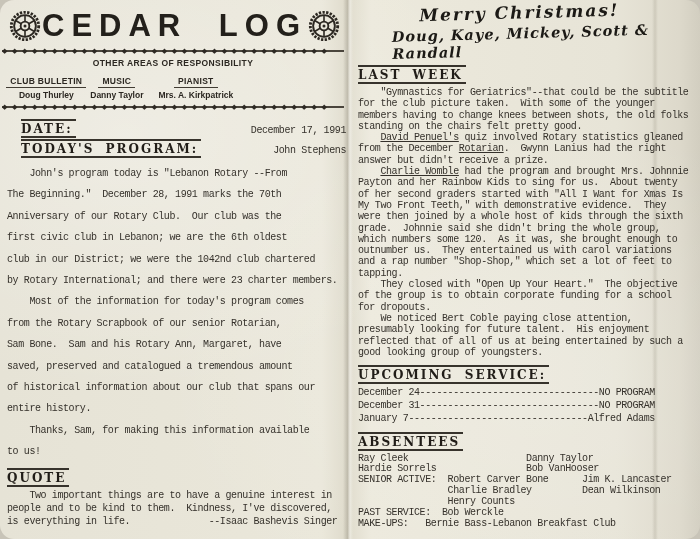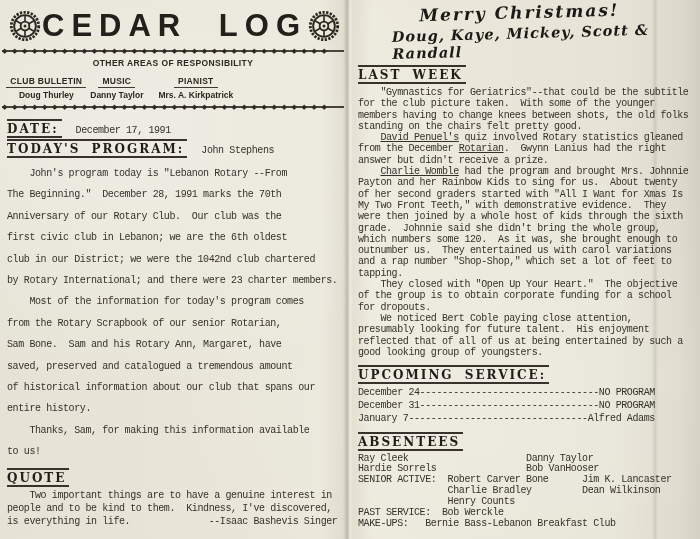--- a/index.html
+++ b/index.html
@@ -4,20 +4,21 @@
 <style>
   html,body { margin:0; padding:0; background:#c8c4b8; }
   .page {
     position:relative; width:700px; height:539px; overflow:hidden;
     background:
       radial-gradient(ellipse at 18% 25%, rgba(255,255,255,0.30), transparent 45%),
       radial-gradient(ellipse at 75% 70%, rgba(255,255,255,0.18), transparent 50%),
       linear-gradient(90deg,#e6e3d6 0%,#eae7da 46%,#ddd9c9 49.5%,#ece9dc 53%,#e7e4d7 88%,#ddd9cb 97%,#d2cec0 100%);
     color:#35312b;
     font-family:"Liberation Mono","DejaVu Sans Mono",monospace;
+    border-radius:14px;
   }
   .crease {
     position:absolute; top:0; bottom:0; left:343px; width:10px;
     background:linear-gradient(90deg, transparent, rgba(110,104,88,0.28) 45%, rgba(255,255,255,0.35) 70%, transparent);
     pointer-events:none;
   }
   .crease2 {
     position:absolute; top:0; bottom:0; left:652px; width:6px;
     background:linear-gradient(90deg, transparent, rgba(120,114,96,0.18), transparent);
     pointer-events:none;
@@ -52,21 +53,21 @@
 
   
   .hd {
     display:inline-block; font-family:"DejaVu Serif","Liberation Serif",serif; font-weight:bold;
     font-size:12px; letter-spacing:2px; word-spacing:5px; color:#211d18;
     border-top:2px solid #37332c; border-bottom:2px solid #37332c; padding:1px 3px 0 0;
     white-space:nowrap;
   }
   .mono { font-size:10px; letter-spacing:-0.4px; white-space:pre; color:#35312b; }
 
-  .date-row, .prog-row { padding-left:7px; display:flex; align-items:baseline; }
+  .date-row, .prog-row { padding-left:21px; display:flex; align-items:baseline;justify-content:space-between; }
   .date-row { margin-top:7px; }
   .prog-row { margin-top:1px; }
   .date-row .mono, .prog-row .mono { margin-left:14px; }
 
   .lp { padding-left:7px; line-height:21.4px; margin:0; }
   #left-paras { margin-top:5px; }
 
   .quote-sec { padding-left:7px; margin-top:5px; }
   .quote-text { line-height:13.2px; margin-top:2px; }
 

